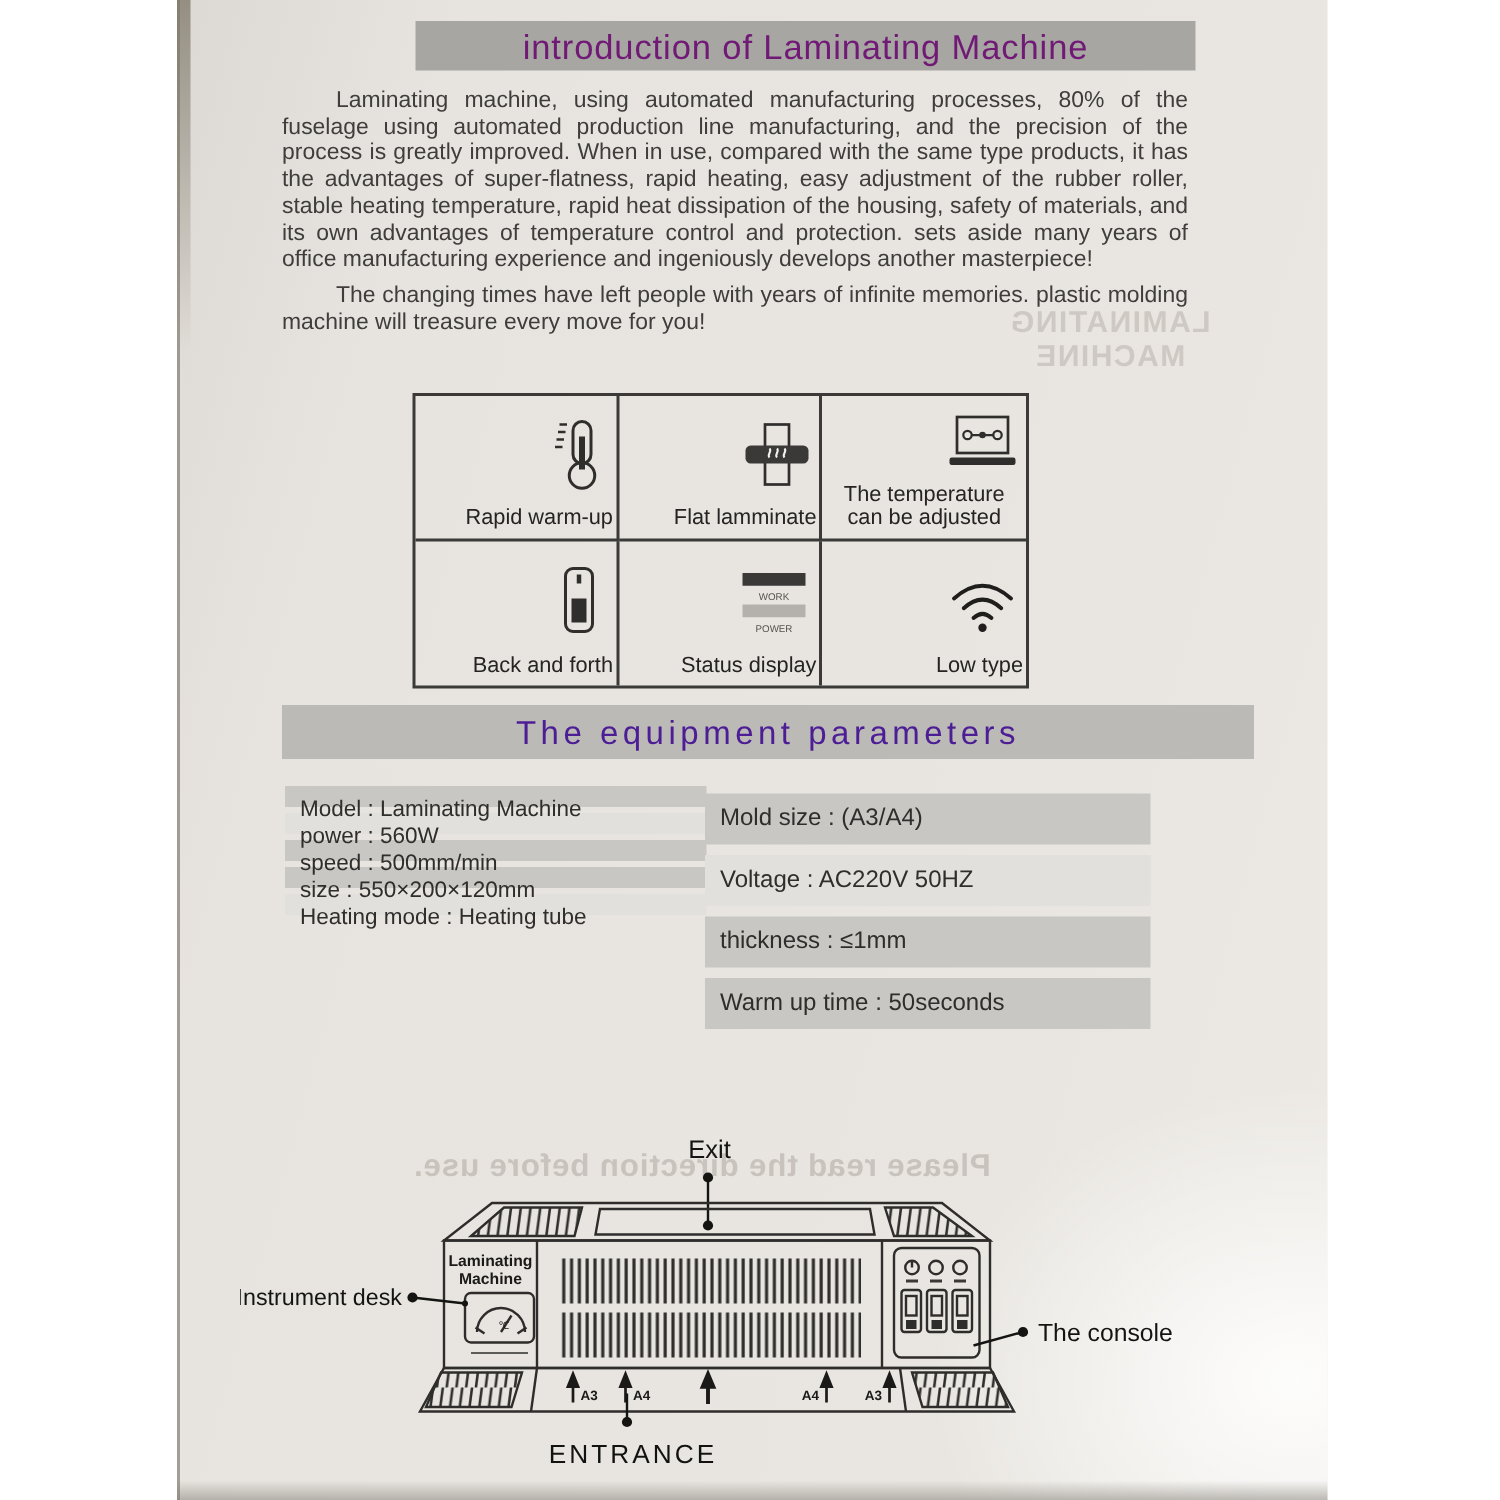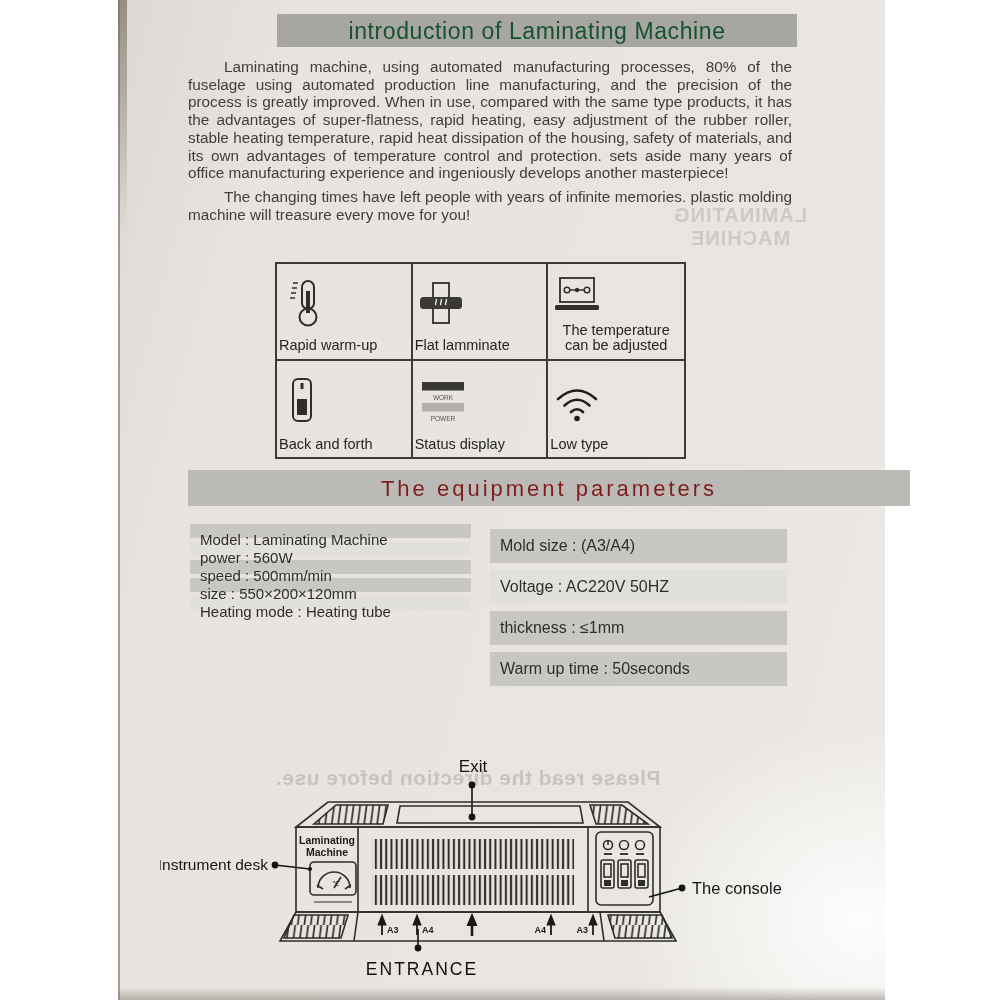--- a/index.html
+++ b/index.html
@@ -15,44 +15,44 @@
   .page::after { content:""; position:absolute; left:0; bottom:0; width:100%; height:13px;
     background:linear-gradient(180deg, rgba(130,125,117,0), rgba(130,125,117,0.5)); }
 
   .ghost { position:absolute; transform:scaleX(-1); font-weight:bold; text-align:center;
            color:rgba(108,102,90,0.22); pointer-events:none; }
   .ghost-title { left:532px; top:204px; width:180px; font-size:20px; line-height:23px; letter-spacing:1px; }
   .ghost-note  { left:95px; top:766px; width:510px; font-size:21px; white-space:nowrap;
                  letter-spacing:0.5px; color:rgba(108,102,90,0.26); }
 
   .title-bar { position:absolute; left:159px; top:14px; width:520px; height:33px;
-    background:#a7a6a3; color:#14532d; font-size:23px; letter-spacing:0.6px;
+    background:#a7a6a3; color:#701a75; font-size:23px; letter-spacing:0.6px;
     text-align:center; line-height:34px; }
 
   .intro { position:absolute; left:70px; top:58px; width:604px; color:#3f3e3c;
     font-size:15.3px; line-height:17.7px; text-align:justify; }
   .intro p { margin:0 0 6px 0; text-indent:36px; }
 
   .fgrid { position:absolute; left:157px; top:262px; width:407px; height:193px;
     display:grid; grid-template-columns:repeat(3,1fr); grid-template-rows:1fr 1fr;
     border:2px solid #3b3a38; }
   .fcell { border-right:2px solid #3b3a38; border-bottom:2px solid #3b3a38;
-    display:flex; flex-direction:column; align-items:flex-start; justify-content:flex-end;
+    display:flex; flex-direction:column; align-items:flex-end; justify-content:flex-end;
     padding:4px 2px 5px; }
   .fcell:nth-child(3n) { border-right:none; }
   .fcell:nth-child(n+4) { border-bottom:none; }
   .fcell .icon { flex:1; display:flex; align-items:center; justify-content:center; }
   .flabel { font-size:14.5px; color:#252422; line-height:15.5px; text-align:center; }
 
-  .section-bar { position:absolute; left:70px; top:470px; width:722px; height:36px;
-    background:#bbbab7; color:#7f1d1d; font-size:22px; letter-spacing:3px;
+  .section-bar { position:absolute; left:70px; top:470px; width:648px; height:36px;
+    background:#bbbab7; color:#4c1d95; font-size:22px; letter-spacing:3px;
     text-align:center; line-height:37px; }
 
   .ptable-left  { position:absolute; left:72px;  top:524px; width:281px; }
-  .ptable-right { position:absolute; left:372px; top:529px; width:297px; }
+  .ptable-right { position:absolute; left:352px; top:529px; width:297px; }
   .ptable-left .prow  { height:14px; line-height:31px; margin-bottom:4px; font-size:15px;
                         padding-left:10px; color:#2f2e2c; }
   .ptable-right .prow { height:34px; line-height:34px; margin-bottom:7px; font-size:16px;
                         padding-left:10px; color:#2f2e2c; }
   .prow.dark  { background:#c8c7c4; }
   .prow.light { background:#e2e0dc; }
 
   .diagram { position:absolute; left:42px; top:745px; width:680px; height:240px; }
   svg text { font-family:"Liberation Sans", sans-serif; }
 </style>

